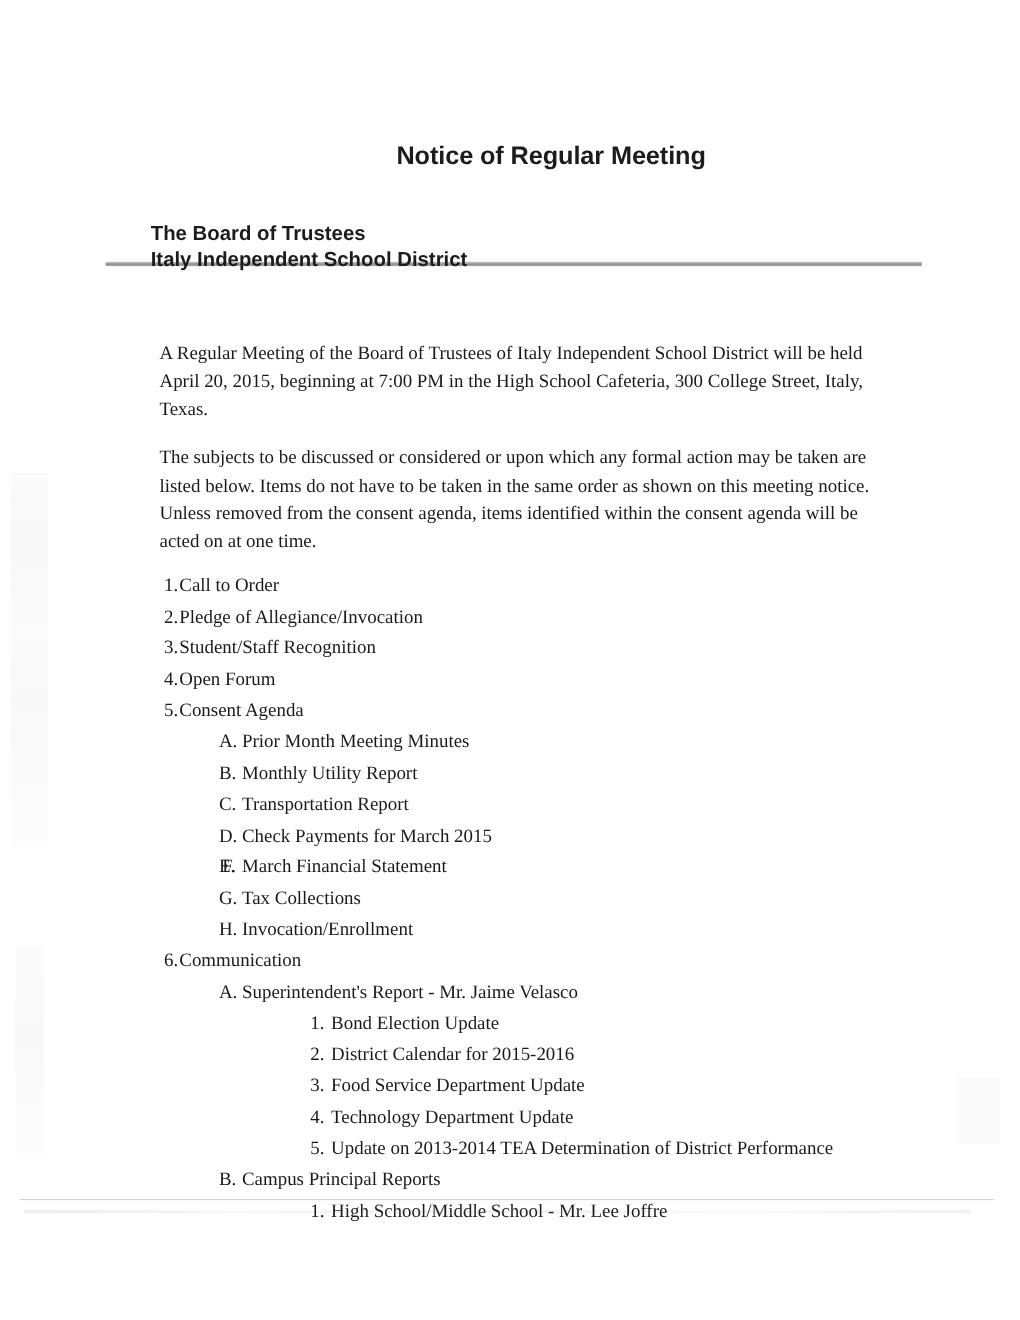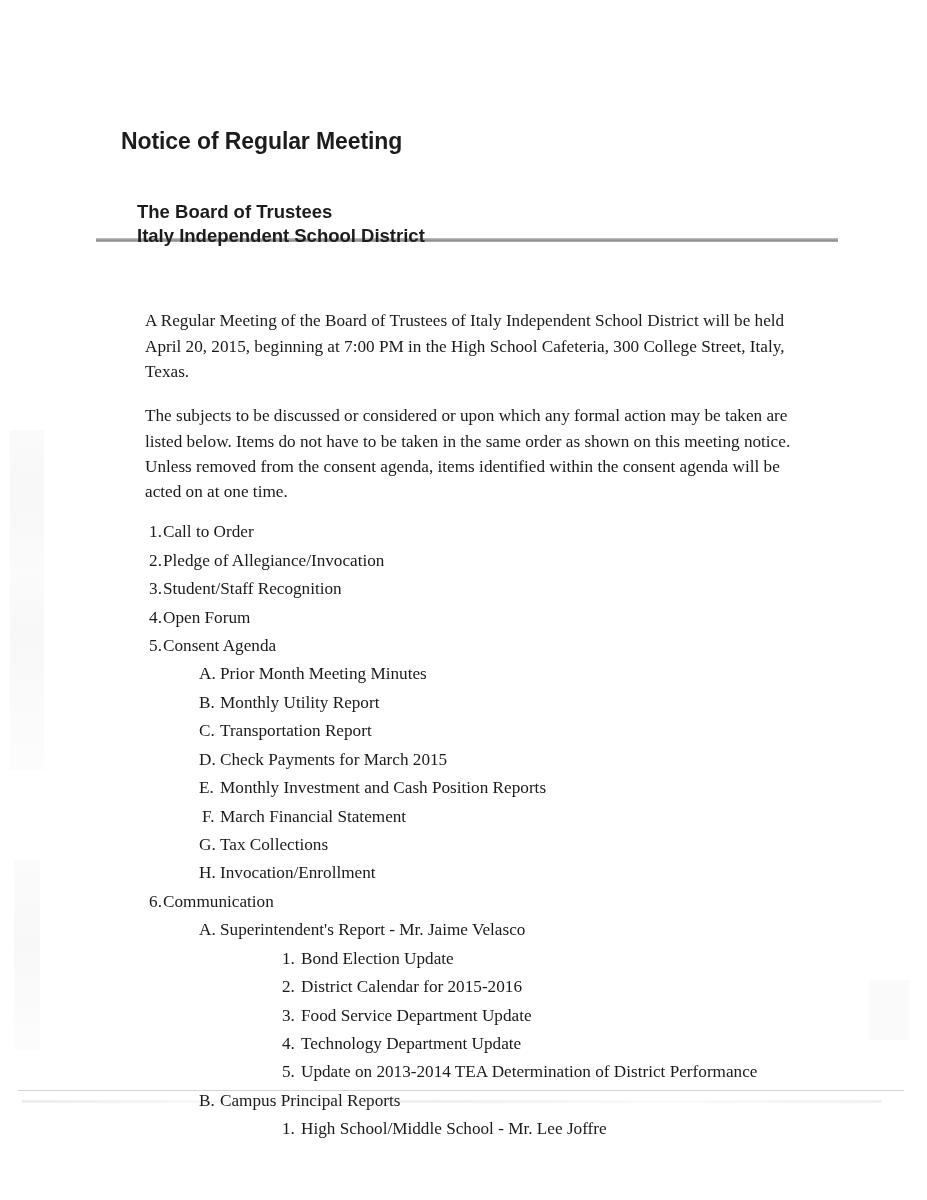--- a/index.html
+++ b/index.html
@@ -86,20 +86,21 @@
 
   .title {
     font-family: "Liberation Sans", "DejaVu Sans", sans-serif;
     font-weight: bold;
     font-size: 23px;
     letter-spacing: -0.1px;
     color: #1c1c1c;
     margin: 0;
     padding-top: 128px;
     line-height: 1.2;
+    text-align: center;
   }
   .subtitle {
     font-family: "Liberation Sans", "DejaVu Sans", sans-serif;
     font-weight: bold;
     font-size: 18.5px;
     color: #1c1c1c;
     margin: 16px;
     padding-top: 28px;
     line-height: 1.32;
   }
@@ -254,21 +255,20 @@
           <li class="row">
             <span class="marker">C.</span>
             <span class="label">Transportation Report</span>
           </li>
           <li class="row">
             <span class="marker">D.</span>
             <span class="label">Check Payments for March 2015</span>
           </li>
           <li class="row">
             <span class="marker">E.</span>
-            <span class="label">Monthly Investment and Cash Position Reports</span>
           </li>
           <li class="row">
             <span class="marker narrow">F.</span>
             <span class="label">March Financial Statement</span>
           </li>
           <li class="row">
             <span class="marker">G.</span>
             <span class="label">Tax Collections</span>
           </li>
           <li class="row">

